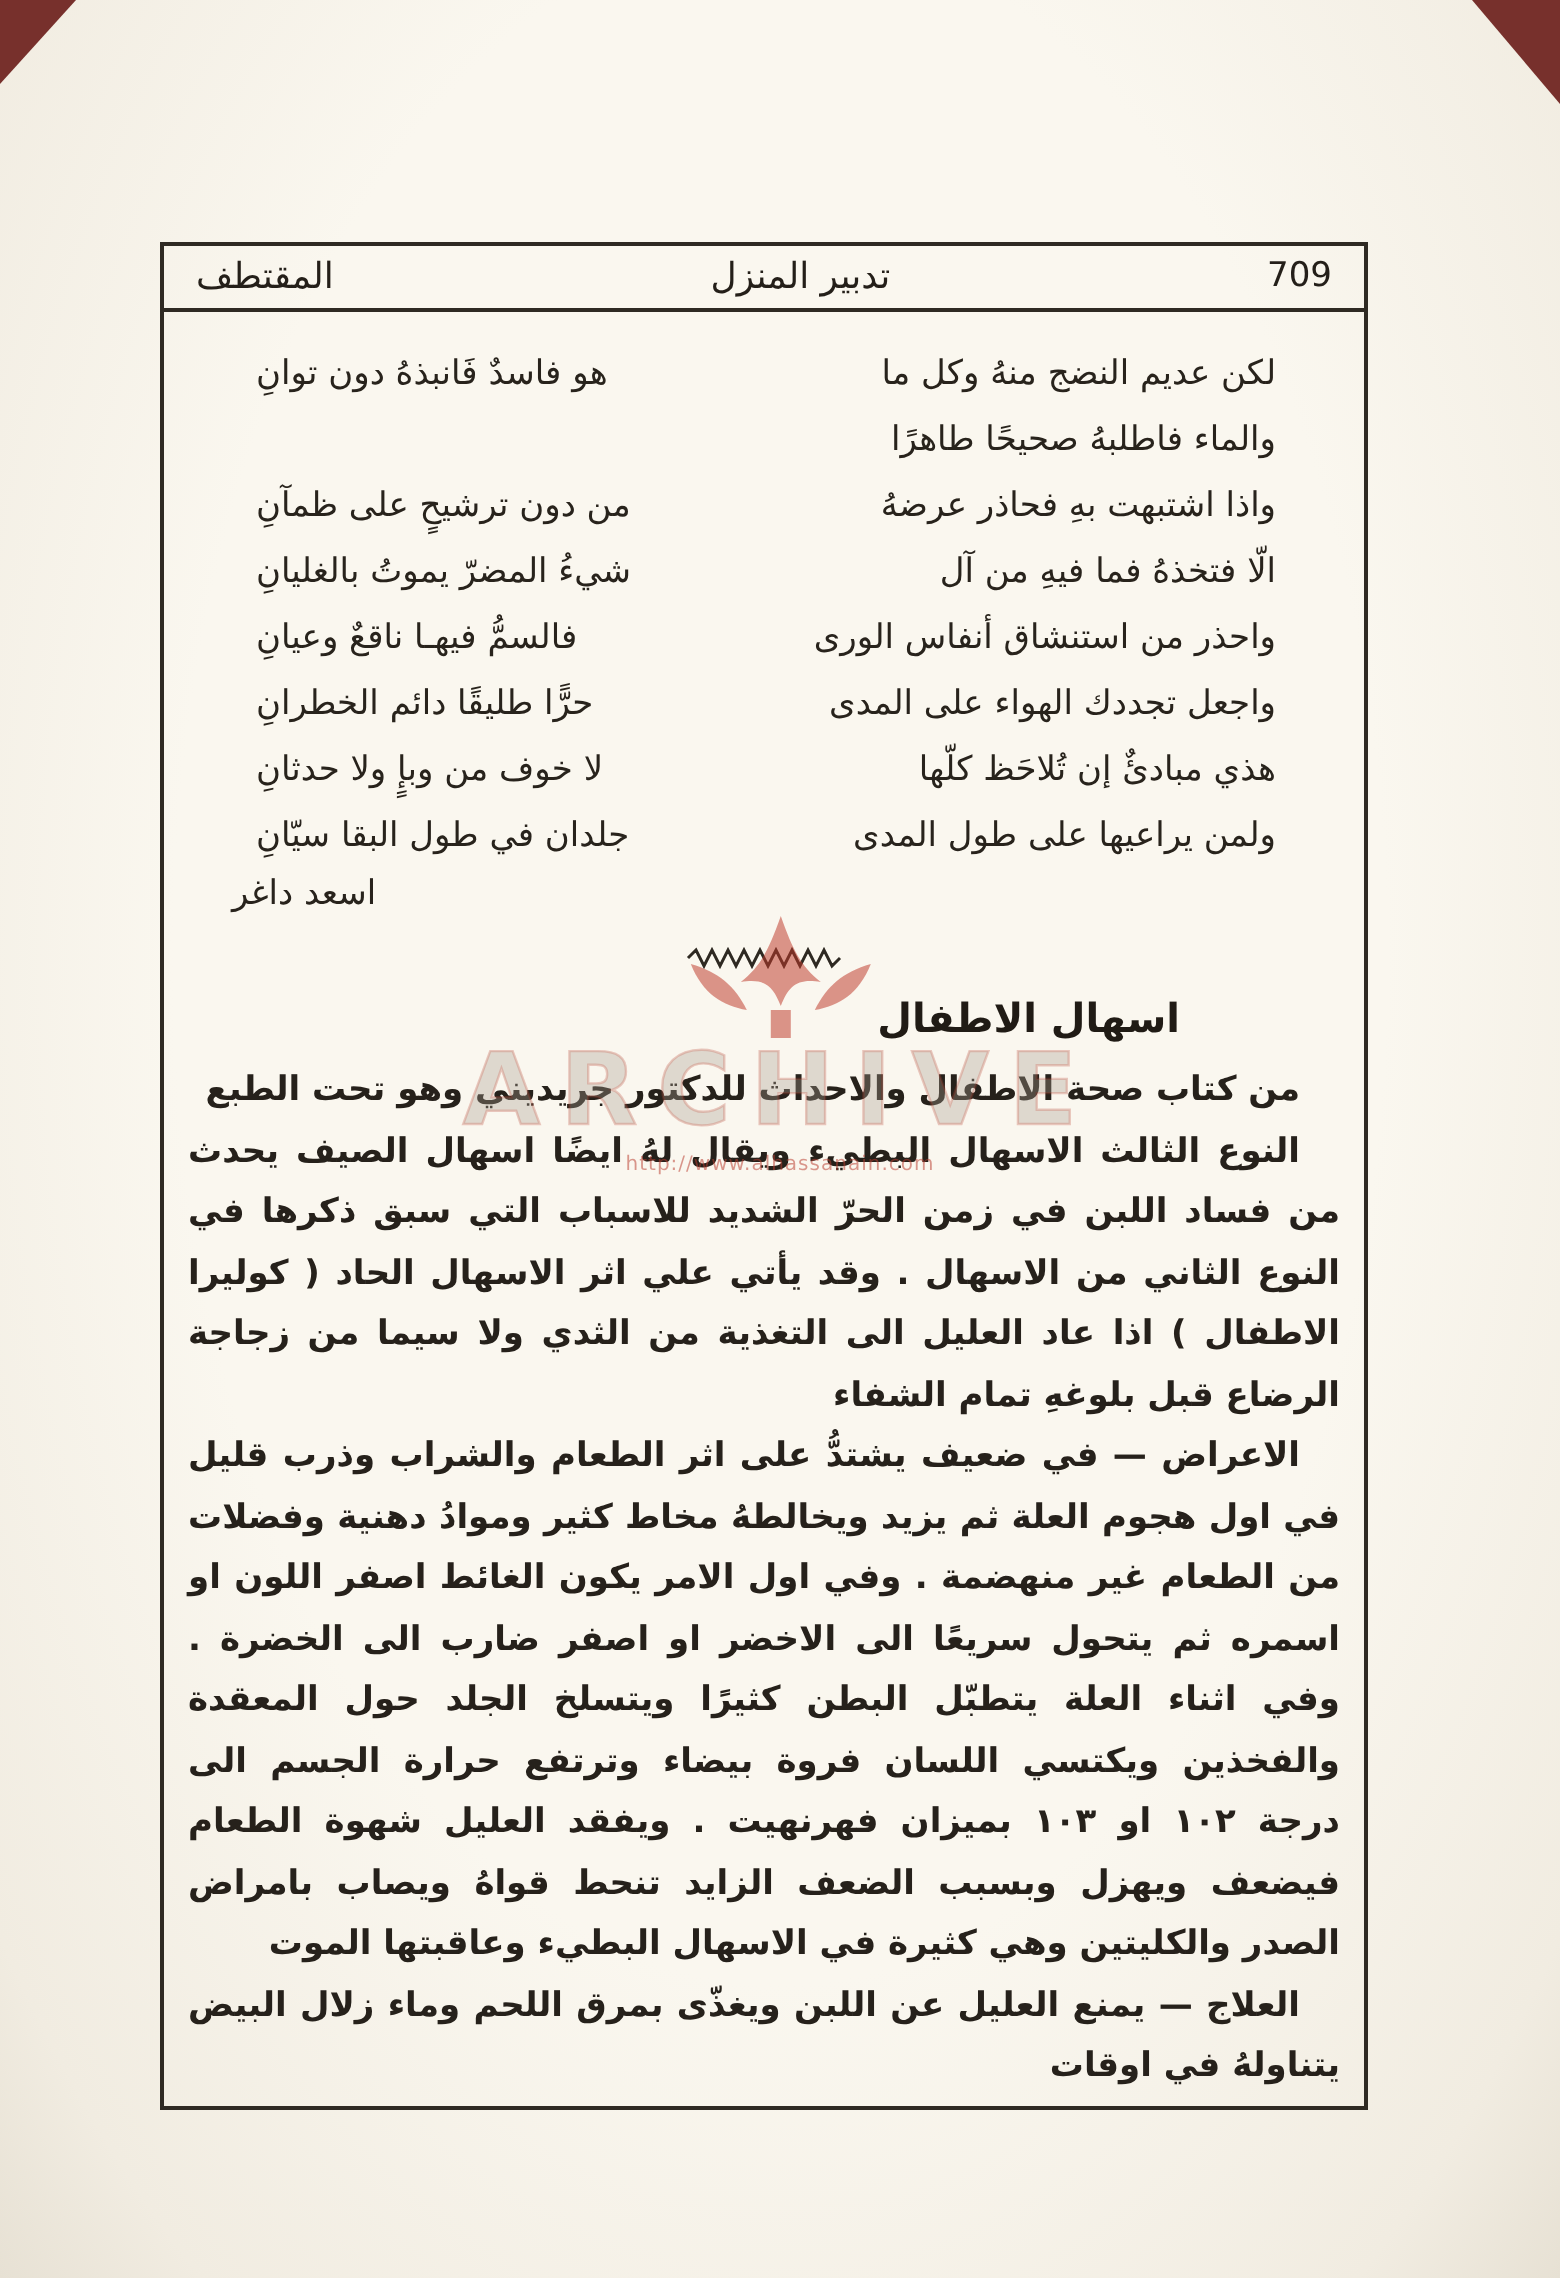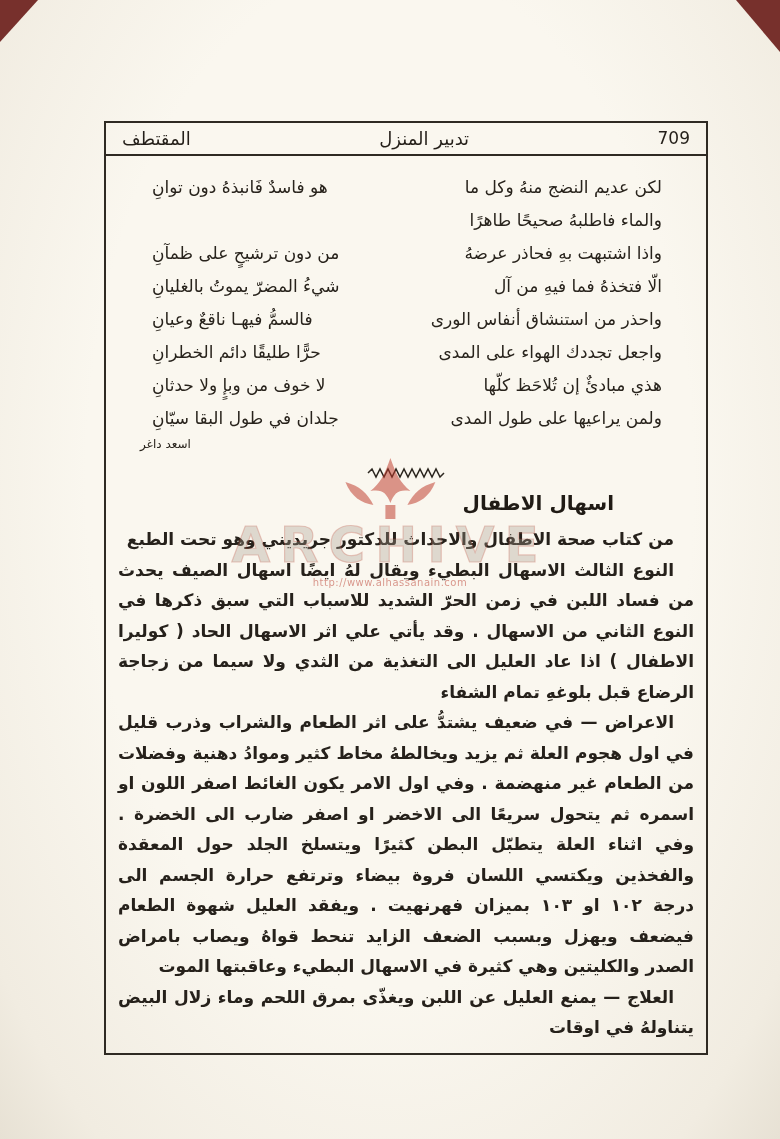--- a/index.html
+++ b/index.html
@@ -15,21 +15,21 @@
     background: radial-gradient(ellipse at 50% 42%, #faf7ef 55%, #f1ece1 88%, #e7e1d4 100%);
   }
   
   .tape { position: absolute; top: 0; width: 0; height: 0; opacity: .92; }
   .tape-left  { left: 0;  border-top: 42px solid #6d201c; border-right: 38px solid transparent; }
   .tape-right { right: 0; border-top: 52px solid #6d201c; border-left: 44px solid transparent; }
 
   
   .frame {
     position: absolute;
-    left: 104px; top: 121px;
+    left: 80px; top: 121px;
     width: 604px; height: 934px;
     border: 2.5px solid #2f2a23;
     overflow: hidden;
     color: #26211b;
   }
   .header {
     display: flex; justify-content: space-between; align-items: center;
     height: 33px; line-height: 33px;
     padding: 0 16px;
     border-bottom: 2px solid #2f2a23;
@@ -43,21 +43,21 @@
     font-size: 17px;
     color: #28231c;
   }
   .verse { display: flex; justify-content: space-between; line-height: 33px; }
   .hemistich { white-space: nowrap; }
 
   .signature {
     direction: rtl;
     text-align: left;
     padding-left: 34px;
-    font-size: 12px;
+    font-size: 17px;
     margin-top: 2px;
     color: #28231c;
   }
 
   .separator { text-align: center; margin: 13px 0 8px; }
 
   .article-title {
     direction: rtl;
     font-size: 20px; font-weight: bold;
     text-align: right;

